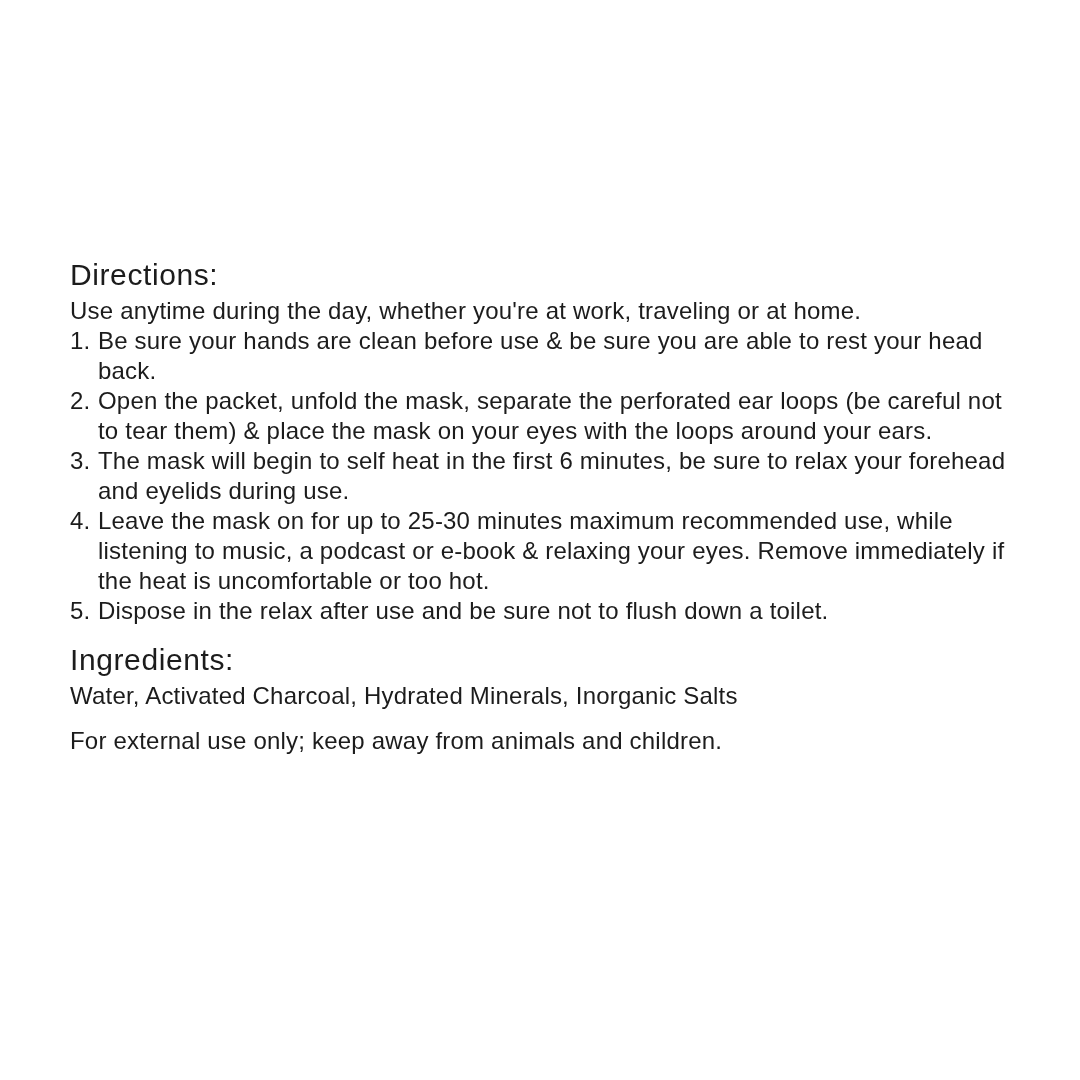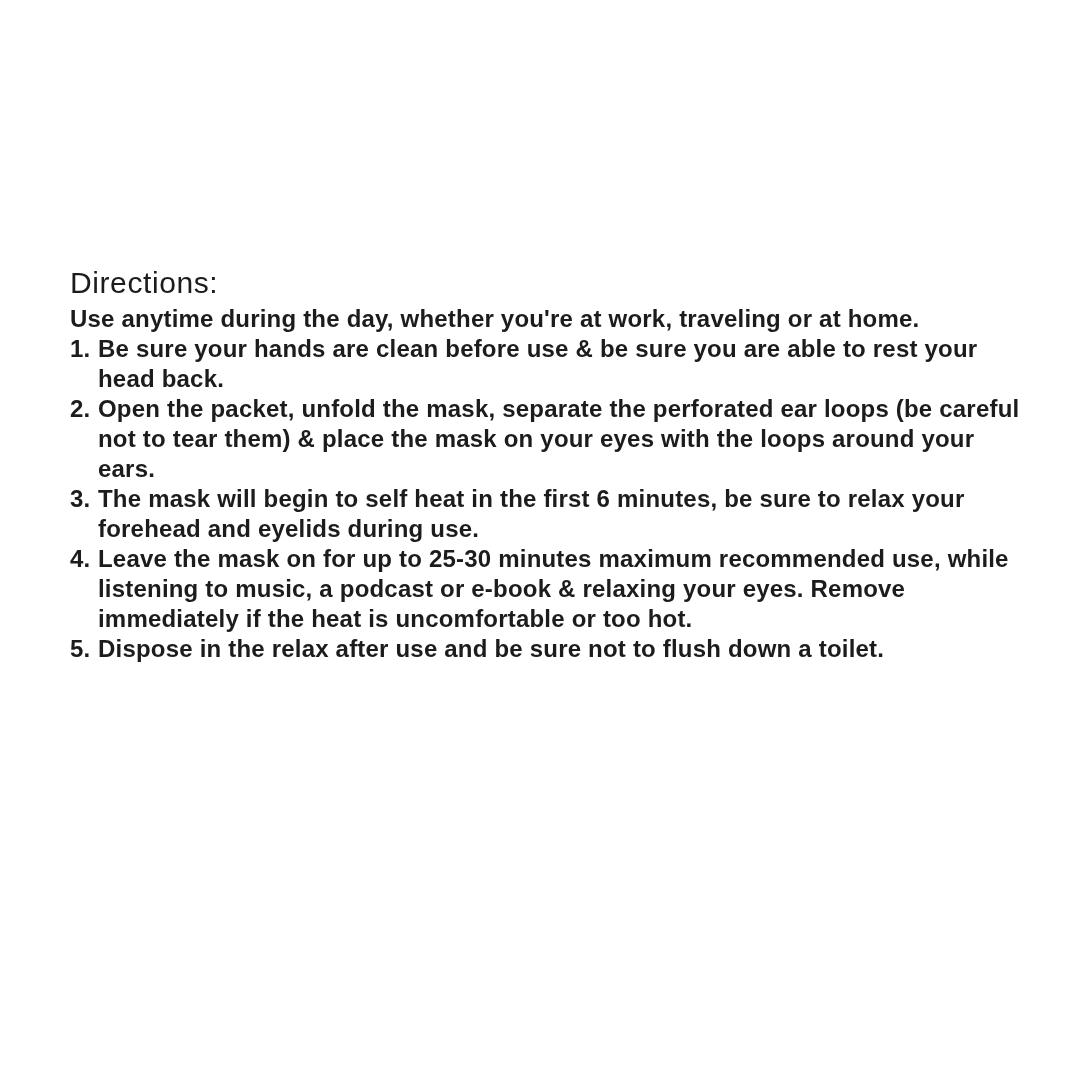--- a/index.html
+++ b/index.html
@@ -11,34 +11,34 @@
     height: 1080px;
     background: #ffffff;
     font-family: "Liberation Sans", "DejaVu Sans", sans-serif;
     color: #1c1c1c;
     position: relative;
     overflow: hidden;
   }
   .label-panel {
     position: absolute;
     left: 70px;
-    top: 264px;
+    top: 256px;
     width: 950px;
   }
   .section-heading {
     font-size: 30px;
     line-height: 38px;
     font-weight: 400;
     letter-spacing: 0.6px;
     margin: 0;
   }
   .body-text {
     font-size: 24px;
     line-height: 30px;
-    font-weight: 700;
+    font-weight: 400;
     letter-spacing: 0.2px;
   }
   .intro-line {
     margin: 2px 0 0 0;
   }
   .numbered-list {
     margin: 0;
   }
   .list-item {
     display: flex;
@@ -84,17 +84,22 @@
         <span class="num">4.</span>
         <span class="item-text">Leave the mask on for up to 25-30 minutes maximum recommended use, while listening to music, a podcast or e-book &amp; relaxing your eyes. Remove immediately if the heat is uncomfortable or too hot.</span>
       </div>
       <div class="list-item">
         <span class="num">5.</span>
         <span class="item-text">Dispose in the relax after use and be sure not to flush down a toilet.</span>
       </div>
     </div>
   </section>
 
+  <section class="sub-section">
+    <h2 class="section-heading">Ingredients:</h2>
+    <div class="body-text">Water, Activated Charcoal, Hydrated Minerals, Inorganic Salts</div>
+  </section>
 
   <section class="sub-section">
+    <div class="body-text">For external use only; keep away from animals and children.</div>
   </section>
 
 </div>
 
 </body></html>

